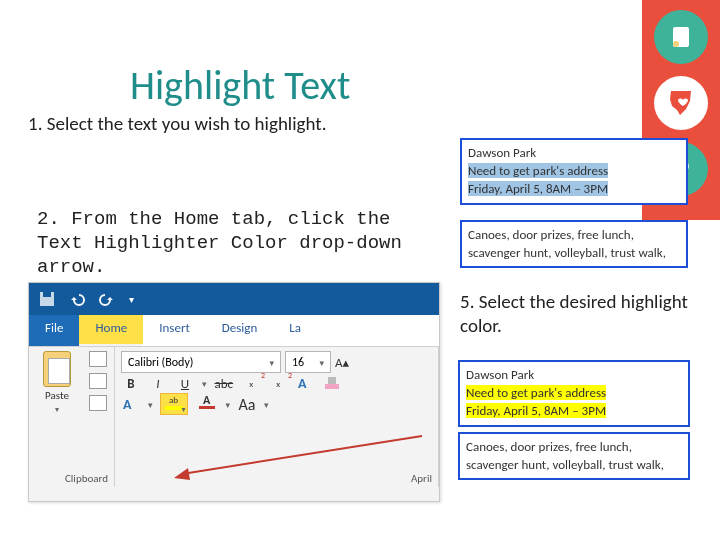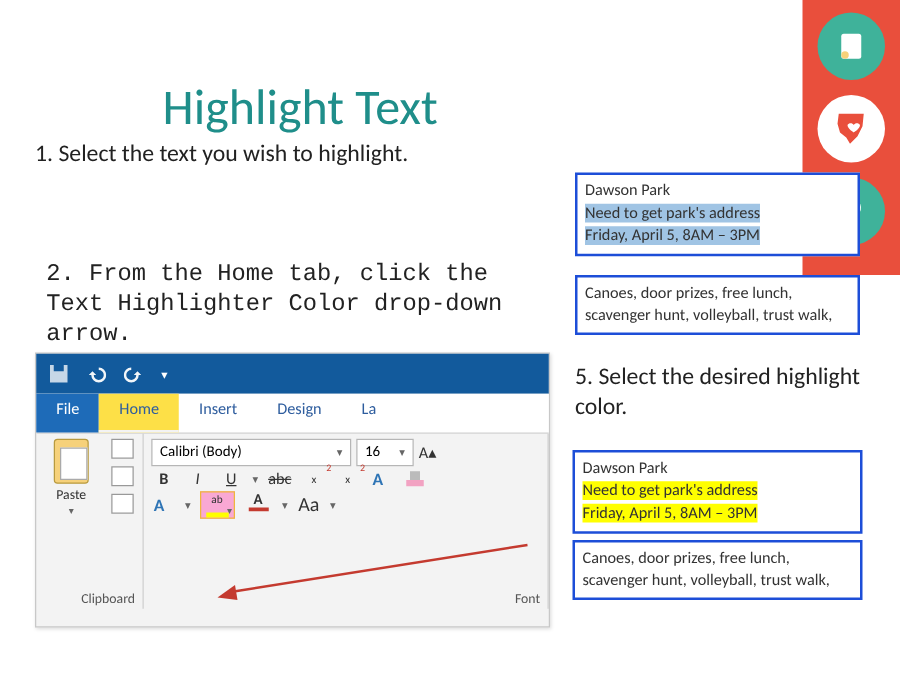--- a/index.html
+++ b/index.html
@@ -124,22 +124,22 @@
   .fbtn.uline { text-decoration: underline; }
   .fbtn.strike { text-decoration: line-through; }
   .sup { font-size: 9px; position: relative; }
   .sup .s2 { position: absolute; top: -4px; right: -5px; font-size: 8px; color: #c43a2f; }
   .charfx {
     width: 20px; height: 20px; display: flex; align-items: center; justify-content: center;
   }
   .highlighter {
     width: 28px; height: 22px;
     border: 1px solid #f0b43c;
-    background: #f9a8d4;
-    display: flex; flex-direction: column; align-items: center; justify-content: space-between;
+    background: #fde047;
+    display: flex; flex-direction: column; align-items: center; justify-content: flex-start;
     position: relative;
   }
   .highlighter .ab { font-size: 9px; color: #333; }
   .highlighter .bar { width: 18px; height: 4px; background: #ffff00; margin-top: 1px; }
   .highlighter .dd { position: absolute; right: 1px; bottom: 0; font-size: 8px; }
   .fontcolor {
     width: 24px; height: 22px;
     display: flex; flex-direction: column; align-items: center;
     border: 1px solid transparent;
   }
@@ -287,21 +287,21 @@
           <span class="dd">▾</span>
         </div>
         <div class="fontcolor">
           <span class="A">A</span>
           <div class="bar"></div>
         </div>
         <span class="dd">▾</span>
         <div class="fbtn aa">Aa</div>
         <span class="dd">▾</span>
       </div>
-      <div class="grplabel">Font</div>
+      <div class="grplabel">April</div>
     </div>
   </div>
 </div>
 
 <svg class="arrow" viewBox="0 0 260 56">
   <line x1="250" y1="4" x2="10" y2="42" stroke="#c43a2f" stroke-width="2"></line>
   <polygon points="2,46 16,36 18,48" fill="#c43a2f"></polygon>
 </svg>
 
 </body></html>

